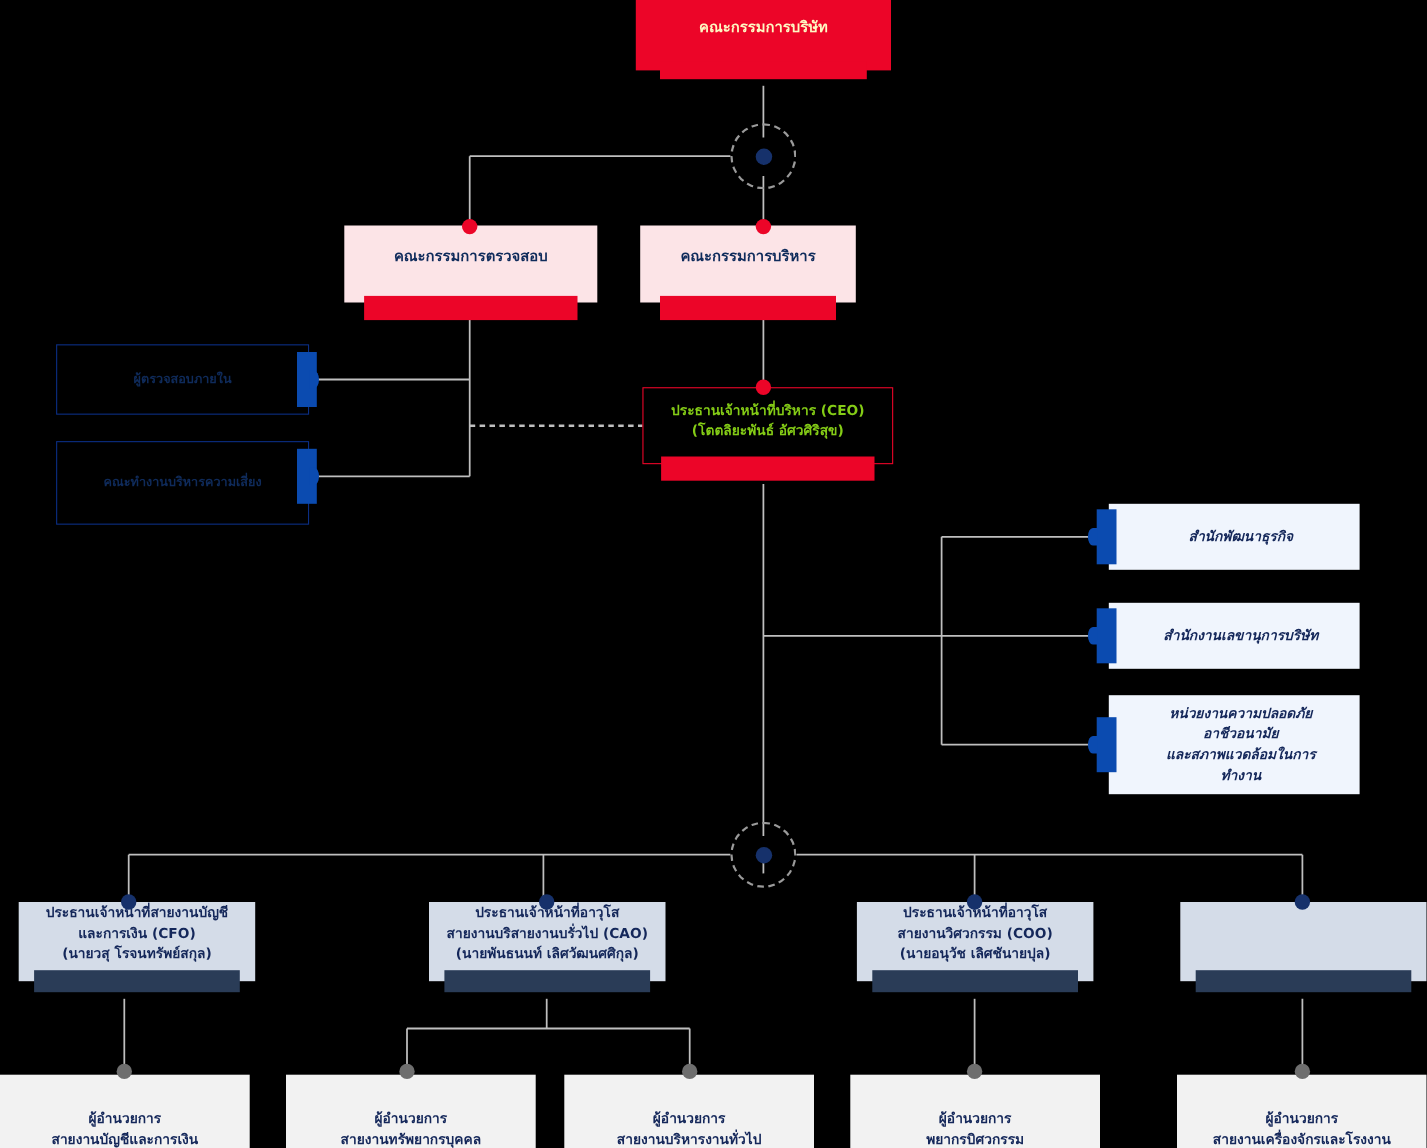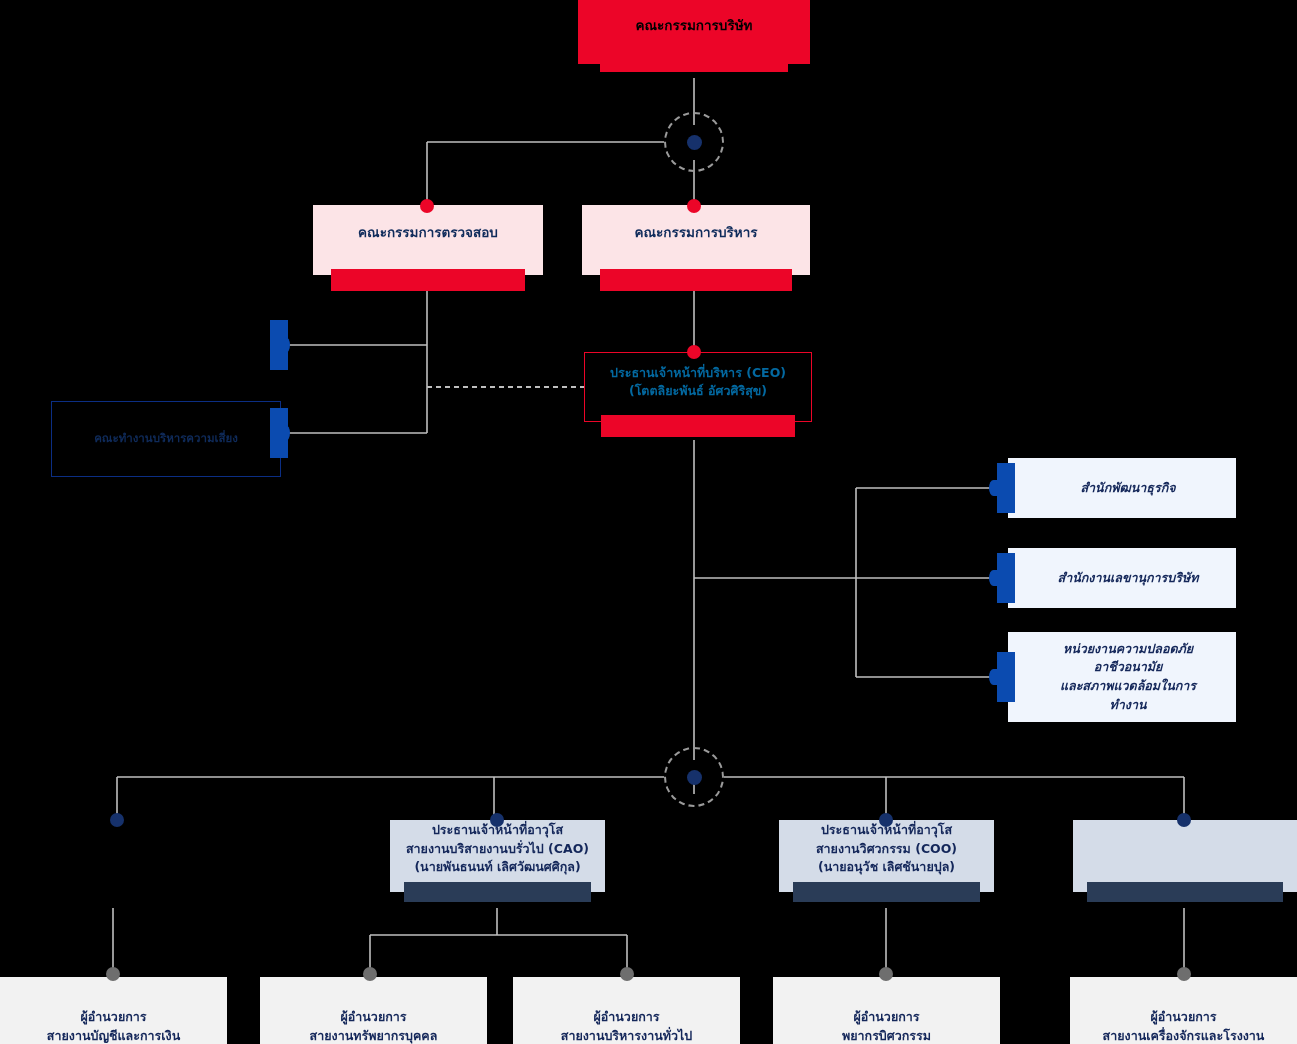--- a/index.html
+++ b/index.html
@@ -19,53 +19,52 @@
 
   .node { position: absolute; }
 
   
   .board {
     background: #EC0528;
     display: flex; align-items: center; justify-content: center;
     text-align: center;
   }
   .board .lbl {
-    color: #000000;
+    color: #fef9c3;
     font-size: 13.5px; font-weight: bold; line-height: 1.35;
   }
   .board .footbar {
     position: absolute; left: 22px; right: 22px; bottom: -8px; height: 16px;
     background: #EC0528;
   }
 
   
   .committee {
     background: #FCE4E7;
     display: flex; align-items: center; justify-content: center;
-    font-family: Liberation Serif, serif;
   }
   .committee .lbl {
     color: #0F2B5B;
     font-size: 13.5px; font-weight: bold; line-height: 1.35;
     margin-bottom: 14px;
   }
   .committee .footbar {
     position: absolute; left: 18px; right: 18px; bottom: -16px; height: 22px;
     background: #EC0528;
   }
 
   
   .ceo {
     border: 1.5px solid #EC0528;
     background: transparent;
     display: flex; align-items: center; justify-content: center;
     text-align: center;
   }
   .ceo .lbl {
-    color: #0369a1;
+    color: #84cc16;
     font-size: 12.5px; font-weight: bold; line-height: 1.45;
     margin-bottom: 10px;
   }
   .ceo .footbar {
     position: absolute; left: 16px; right: 16px; bottom: -16px; height: 22px;
     background: #EC0528;
   }
 
   
   .staff-left {
@@ -207,26 +206,29 @@
   <div class="junction" style="left:664px; top:112px; width:60px; height:60px;">
     <div class="core"></div>
   </div>
 
   <div class="node committee" style="left:313px; top:205px; width:230px; height:70px;">
     <div class="lbl">คณะกรรมการตรวจสอบ</div>
     <div class="footbar"></div>
   </div>
   <div class="dot dot-red" style="left:420px; top:199px; width:14px; height:14px;"></div>
 
-  <div class="node committee" style="left:582px; top:205px; width:228px; height:70px;">
+  <div class="node committee" style="left:582px; top:205px; width:196px; height:70px;">
     <div class="lbl">คณะกรรมการบริหาร</div>
     <div class="footbar"></div>
   </div>
   <div class="dot dot-red" style="left:687px; top:199px; width:14px; height:14px;"></div>
 
+  <div class="node staff-left" style="left:51px; top:313px; width:230px; height:64px;">
+    <div class="lbl">ผู้ตรวจสอบภายใน</div>
+  </div>
   <div class="sidebar-blue" style="left:270px; top:320px; height:50px;"></div>
   <div class="nub" style="left:281px; top:337px;"></div>
 
   <div class="node staff-left" style="left:51px; top:401px; width:230px; height:76px;">
     <div class="lbl">คณะทำงานบริหารความเสี่ยง</div>
   </div>
   <div class="sidebar-blue" style="left:270px; top:408px; height:50px;"></div>
   <div class="nub" style="left:281px; top:425px;"></div>
 
   <div class="node ceo" style="left:584px; top:352px; width:228px; height:70px;">
@@ -261,20 +263,28 @@
       <div>และสภาพแวดล้อมในการทำงาน</div>
     </div>
   </div>
   <div class="sidebar-blue" style="left:997px; top:652px; height:50px;"></div>
   <div class="nub" style="left:989px; top:669px; border-radius:50% 0 0 50%;"></div>
 
   <div class="junction" style="left:664px; top:747px; width:60px; height:60px;">
     <div class="core"></div>
   </div>
 
+  <div class="node exec" style="left:17px; top:820px; width:215px; height:72px;">
+    <div class="lbl">
+      <div>ประธานเจ้าหน้าที่สายงานบัญชี</div>
+      <div>และการเงิน (CFO)</div>
+      <div>(นายวสุ โรจนทรัพย์สกุล)</div>
+    </div>
+    <div class="footbar"></div>
+  </div>
   <div class="dot dot-navy" style="left:110px; top:813px; width:14px; height:14px;"></div>
 
   <div class="node exec" style="left:390px; top:820px; width:215px; height:72px;">
     <div class="lbl">
       <div>ประธานเจ้าหน้าที่อาวุโส</div>
       <div>สายงานบริสายงานบรั่วไป (CAO)</div>
       <div>(นายพันธนนท์ เลิศวัฒนศศิกุล)</div>
     </div>
     <div class="footbar"></div>
   </div>

